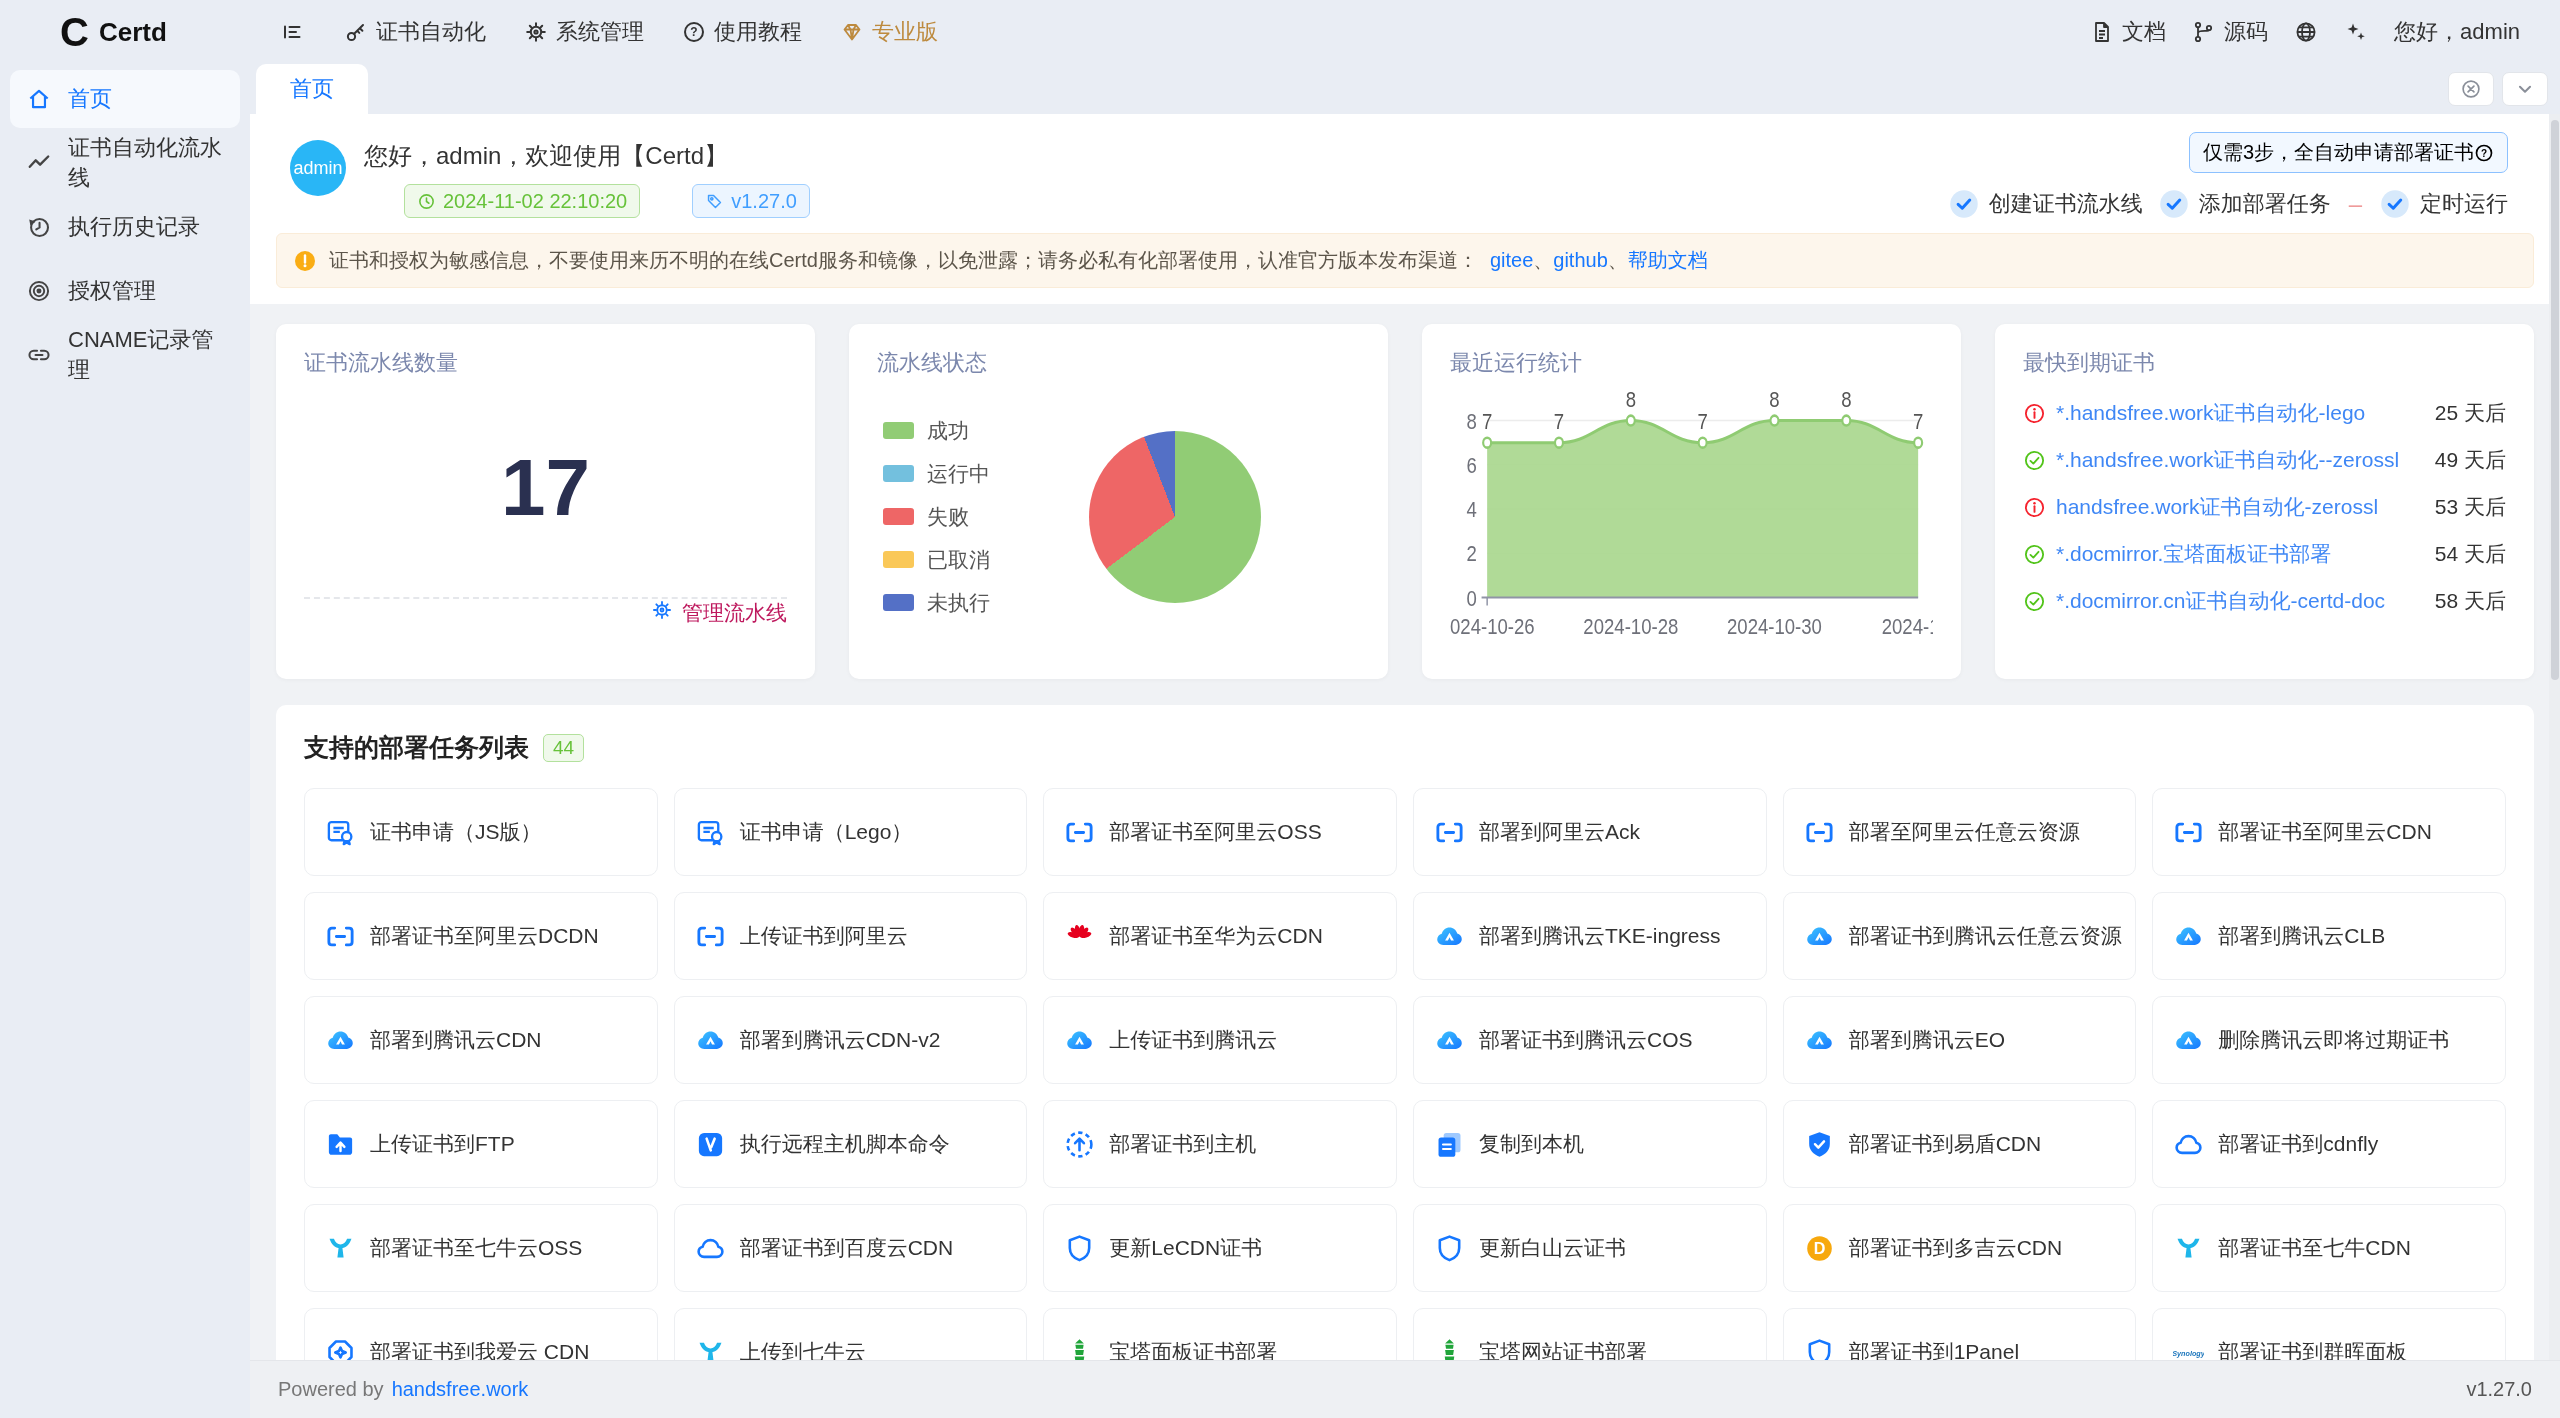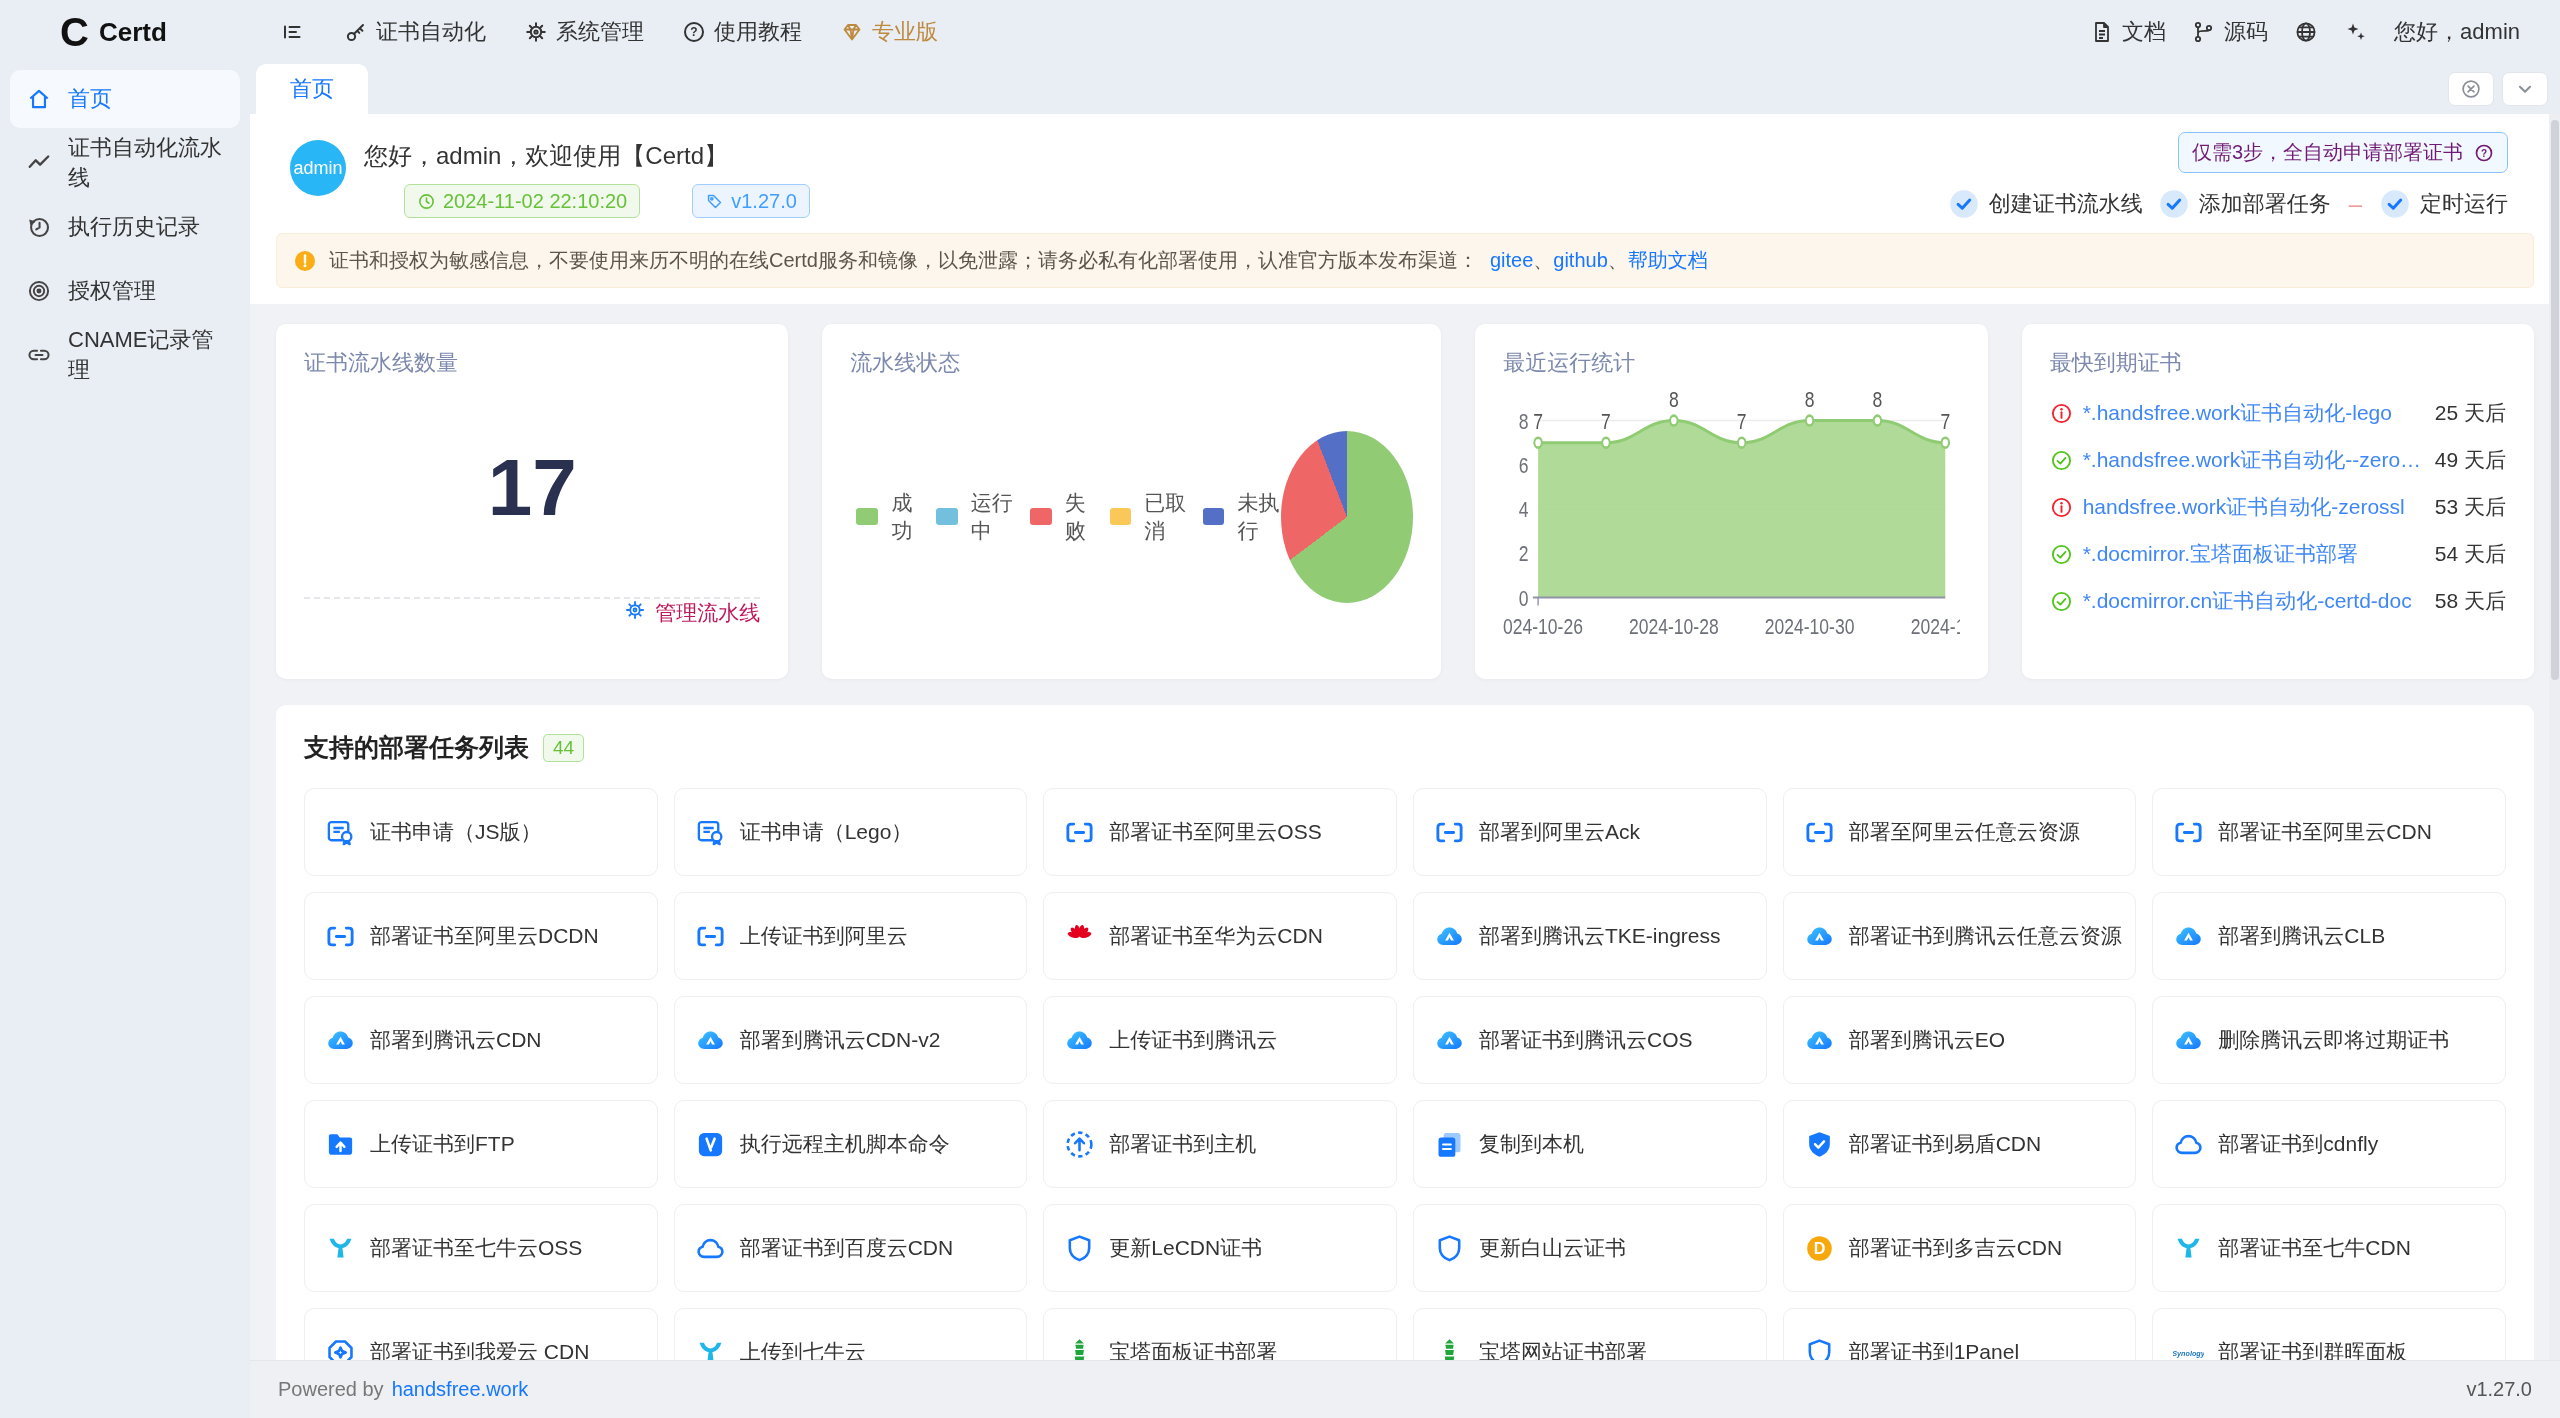--- a/index.html
+++ b/index.html
@@ -51,21 +51,21 @@
     display:flex; align-items:center; justify-content:center; font-size:18px; margin:14px 18px 0 14px; flex:none;}
   .greeting { font-size:24px; color:#333; margin-top:14px; }
   .badges { display:flex; gap:12px; margin-top:12px; }
   .badge { display:flex; align-items:center; gap:7px; height:34px; padding:0 12px;
     border-radius:6px; font-size:20px; border:1px solid;margin-left:40px; }
   .badge.green { color:#67c23a; border-color:#b3e19d; background:#f0f9eb; }
   .badge.blue  { color:#409eff; border-color:#a0cfff; background:#ecf5ff; }
   .badge .ic { width:19px; height:19px; }
 
   .quick { margin-left:auto; display:flex; flex-direction:column; align-items:flex-end; gap:16px; padding:6px 26px 0 0;}
-  .quick-badge { display:flex; align-items:center; gap:11px; font-size:20px; color:#701a75;
+  .quick-badge { display:flex; align-items:center; gap:0; font-size:20px; color:#000000;
     border:1px solid #8cc1ff; background:#f2f8ff; border-radius:7px; padding:6px 13px; cursor:pointer;}
   .quick-badge .ic { width:20px; height:20px; }
   .steps { display:flex; align-items:center; gap:16px; }
   .step { display:flex; align-items:center; gap:10px; font-size:22px; color:#333; }
   .step .ic { width:30px; height:30px; }
   .step-dash { color:#ef9a9a; font-size:24px; margin:0 2px; }
 
   .notice { margin:14px 0 2px 0; height:55px; background:#fdf6ec; border:1px solid #faecd8;
     border-radius:6px; display:flex; align-items:center; gap:12px; padding:0 16px; font-size:20px; color:#5c554a;}
   .notice .ic { width:24px; height:24px; }
@@ -77,21 +77,21 @@
     flex:1; height:355px; padding:24px 28px; position:relative; display:flex; flex-direction:column;}
   .card-title { font-size:22px; color:#7c88ad; }
 
   .big-number { flex:1; display:flex; align-items:center; justify-content:center;
     font-size:80px; font-weight:bold; color:#2a3050; }
   .card-foot { border-top:2px dashed #e5e7eb; height:58px; display:flex; align-items:flex-start;
     justify-content:flex-end; gap:9px; color:#be185d; font-size:21px; cursor:pointer; }
   .card-foot .ic { width:22px; height:22px; }
 
   .pie-wrap { flex:1; display:flex; align-items:center; }
-  .legend { display:flex; flex-direction:row; gap:15px; margin-left:6px; }
+  .legend { display:flex; flex-direction:column; gap:15px; margin-left:6px; }
   .lg-row { display:flex; align-items:center; gap:13px; font-size:21px; color:#555; }
   .lg-sw { width:31px; height:17px; border-radius:3px; }
   .pie { width:172px; height:172px; border-radius:50%; margin:0 auto; }
 
   .linechart { flex:1; margin-top:-8px; }
   .linechart svg { width:100%; height:100%; overflow:hidden; }
   .tick { font-size:20px; fill:#6e7079; }
   .dlab { font-size:20px; fill:#555; }
 
   .expiry-list { margin-top:16px; display:flex; flex-direction:column; gap:9px; }

